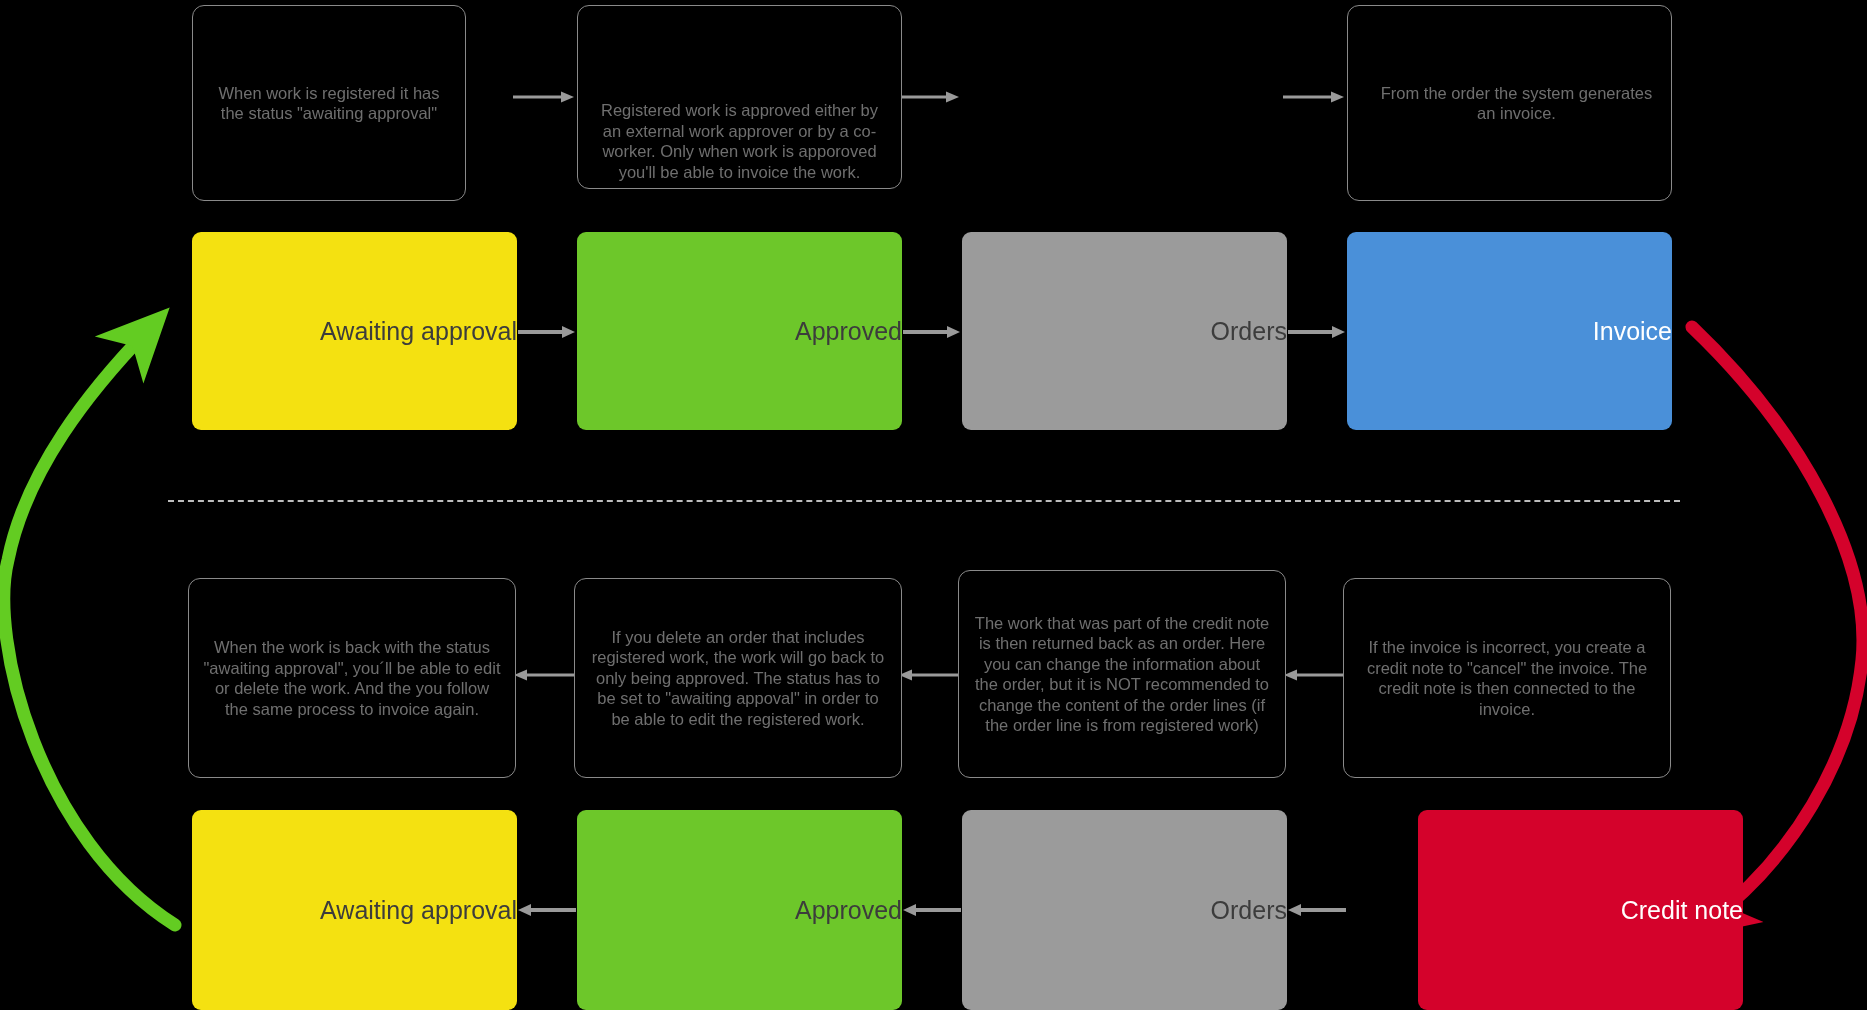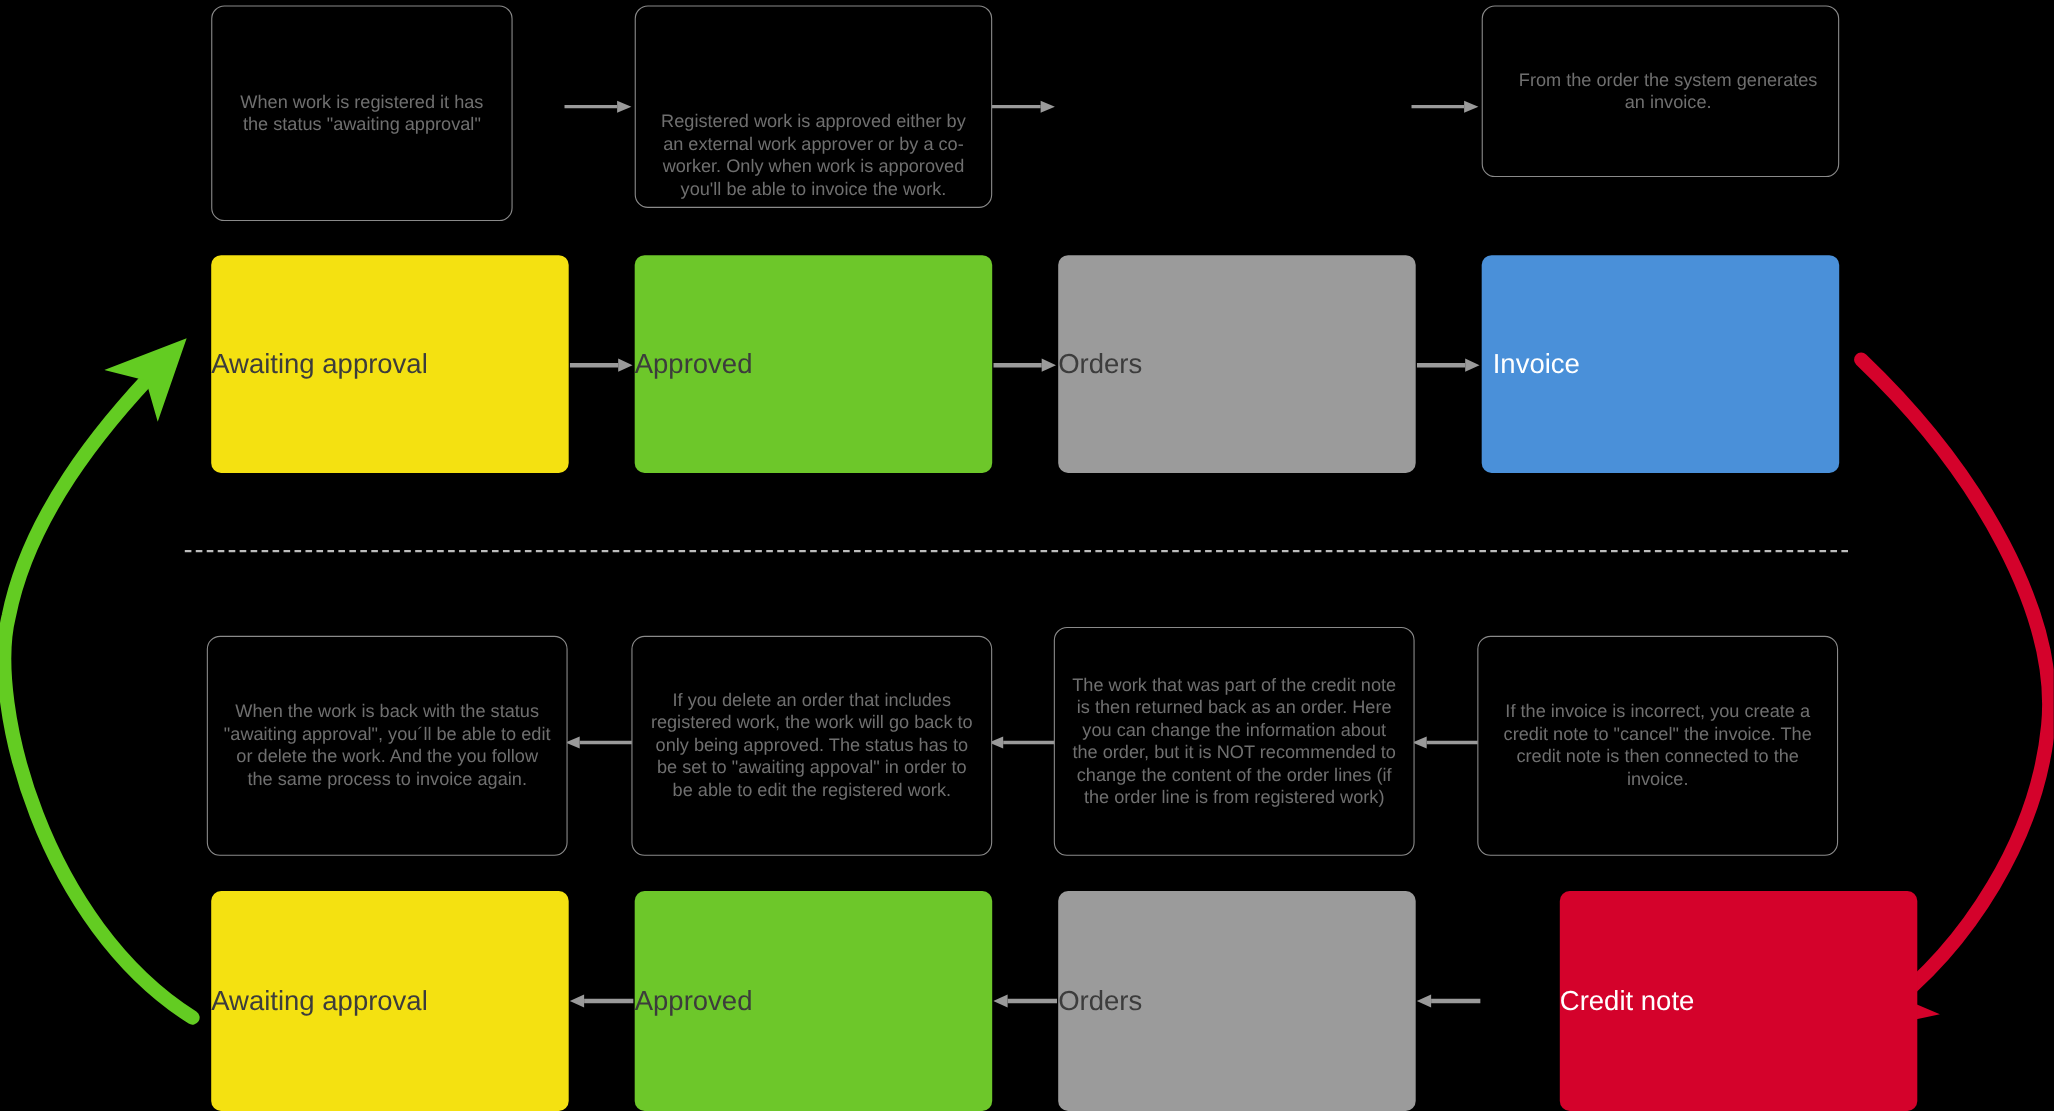--- a/index.html
+++ b/index.html
@@ -42,21 +42,21 @@
   }
   .note span { display: block; width: 100%; }
 
   
   .status {
     position: absolute;
     box-sizing: border-box;
     border-radius: 9px;
     display: flex;
     align-items: center;
-    justify-content: flex-start;
+    justify-content: flex-end;
     font-size: 25px;
     line-height: 29px;
     text-align: center;
   }
 
   
   .conn {
     position: absolute;
     height: 14px;
     display: block;
@@ -151,21 +151,21 @@
   </svg>
 
   <div class="divider" style="left:168px; top:500px; width:1512px;"></div>
 
   <div class="note" style="left:192px; top:5px; width:274px; height:196px;">
     <span>When work is registered it has the status "awaiting approval"</span>
   </div>
   <div class="note" style="left:577px; top:5px; width:325px; height:184px;align-items:flex-end;">
     <span>Registered work is approved either by an external work approver or by a co-worker. Only when work is apporoved you'll be able to invoice the work.</span>
   </div>
-  <div class="note" style="left:1347px; top:5px; width:325px; height:156px;padding-left:28px;">
+  <div class="note" style="left:1347px; top:5px; width:325px; height:196px;padding-left:28px;">
     <span>From the order the system generates an invoice.</span>
   </div>
 
   <div class="status" style="left:192px; top:232px; width:325px; height:198px; background:#F4E111; color:#3c3c3c;">
     <span>Awaiting approval</span>
   </div>
   <div class="status" style="left:577px; top:232px; width:325px; height:198px; background:#6DC72A; color:#3c3c3c;">
     <span>Approved</span>
   </div>
   <div class="status" style="left:962px; top:232px; width:325px; height:198px; background:#9B9B9B; color:#3c3c3c;">

